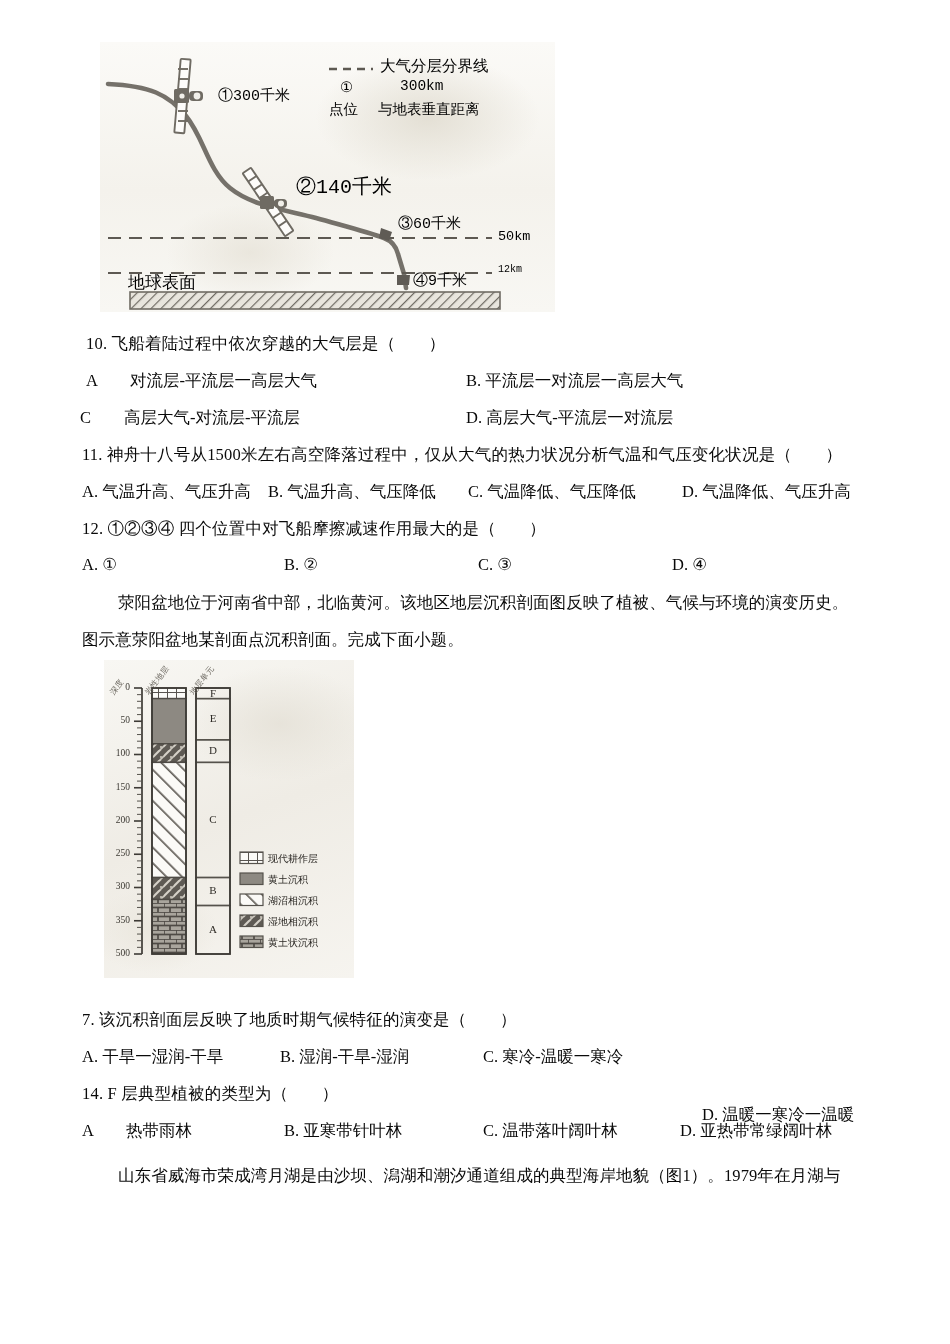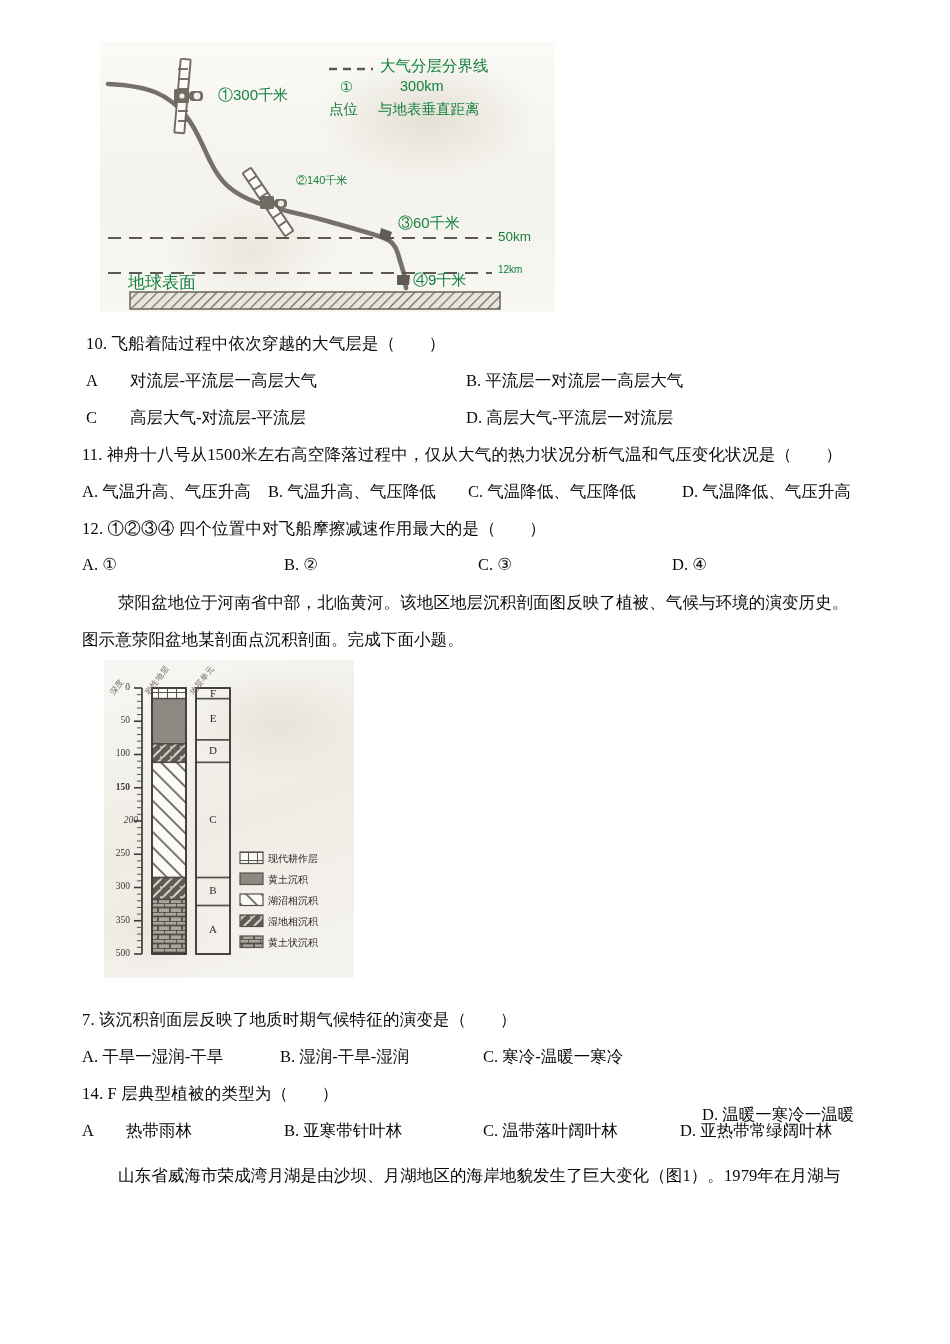--- a/index.html
+++ b/index.html
@@ -44,22 +44,22 @@
     position:absolute; inset:0;
     background:
       radial-gradient(ellipse 160px 90px at 72% 28%, rgba(221,216,203,.75), rgba(221,216,203,0) 70%),
       radial-gradient(ellipse 120px 70px at 33% 78%, rgba(226,221,209,.6), rgba(226,221,209,0) 70%),
       linear-gradient(180deg,#fbfaf7 0%, #f4f2ec 55%, #f8f7f3 100%);
   }
   #fig-reentry svg { position:absolute; left:0; top:0; }
 
   .fig-lab {
     position:absolute;
-    font-family:Liberation Sans, sans-serif;
-    color:#15803d;
+    font-family:Liberation Mono, monospace;
+    color:#000000;
     white-space:nowrap;
   }
 
   
   #fig-strata {
     position:absolute;
     left:104px; top:660px;
     width:250px; height:318px;
     background:#f4f2ed;
   }
@@ -157,21 +157,21 @@
         <rect x="174" y="157" width="13" height="9" rx="4"></rect>
         <ellipse cx="181" cy="161.5" rx="3" ry="3" fill="#f2f0ea"></ellipse>
       </g>
 
       <polygon points="281,186 292,190 289,199 279,196" fill="#5f5b55"></polygon>
       <polygon points="297,233 310,233 309,243 297,243" fill="#5f5b55"></polygon>
     </svg>
 
     <span class="fig-lab" style="left:118px; top:44px; font-size:15px;">①300千米</span>
 
-    <span class="fig-lab" style="left:196px; top:131px; font-size:11px;">②140千米</span>
+    <span class="fig-lab" style="left:196px; top:131px; font-size:20px;">②140千米</span>
 
     <span class="fig-lab" style="left:298px; top:172px; font-size:15px;">③60千米</span>
 
     <span class="fig-lab" style="left:313px; top:229px; font-size:15px;">④9千米</span>
 
     <span class="fig-lab" style="left:398px; top:187px; font-size:13.5px;">50km</span>
 
     <span class="fig-lab" style="left:398px; top:222px; font-size:10px;">12km</span>
 
     <span class="fig-lab" style="left:28px; top:229px; font-size:17px;">地球表面</span>
@@ -184,21 +184,21 @@
     <span class="fig-lab" style="left:240px; top:37px; font-size:14.5px;">①</span>
     <span class="fig-lab" style="left:300px; top:36px; font-size:14.5px;">300km</span>
 
     <span class="fig-lab" style="left:229px; top:58px; font-size:14.5px;">点位</span>
     <span class="fig-lab" style="left:278px; top:58px; font-size:14.5px;">与地表垂直距离</span>
   </div>
 
   <div class="q-stem" style="left:86px; top:333px;">10. 飞船着陆过程中依次穿越的大气层是（　　）</div>
   <div class="q-opt" style="left:86px; top:370px;">A　　对流层-平流层一高层大气</div>
   <div class="q-opt" style="left:466px; top:370px;">B. 平流层一对流层一高层大气</div>
-  <div class="q-opt" style="left:86px; top:407px;">C　　高层大气-对流层-平流层</div>
+  <div class="q-opt" style="left:80px; top:407px;">C　　高层大气-对流层-平流层</div>
   <div class="q-opt" style="left:466px; top:407px;">D. 高层大气-平流层一对流层</div>
 
   <div class="q-stem" style="left:82px; top:444px;">11. 神舟十八号从1500米左右高空降落过程中，仅从大气的热力状况分析气温和气压变化状况是（　　）</div>
   <div class="q-opt" style="left:82px; top:481px;">A. 气温升高、气压升高</div>
   <div class="q-opt" style="left:268px; top:481px;">B. 气温升高、气压降低</div>
   <div class="q-opt" style="left:468px; top:481px;">C. 气温降低、气压降低</div>
   <div class="q-opt" style="left:668px; top:481px;margin-left:14px;">D. 气温降低、气压升高</div>
 
   <div class="q-stem" style="left:82px; top:518px;">12. ①②③④ 四个位置中对飞船摩擦减速作用最大的是（　　）</div>
   <div class="q-opt" style="left:82px; top:555px;">A. ①</div>
@@ -324,22 +324,22 @@
       </g>
     </svg>
 
     <span class="rot-head" style="left:12px; top:26px;">深度</span>
     <span class="rot-head" style="left:47px; top:26px;">岩性地层</span>
     <span class="rot-head" style="left:92px; top:26px;">地层单元</span>
 
     <span class="tick-num" style="left:0px;  top:22px;">0</span>
     <span class="tick-num" style="left:0px;  top:55px;">50</span>
     <span class="tick-num" style="left:0px;  top:88px;">100</span>
-    <span class="tick-num" style="left:0px;  top:122px;font-weight:bold;">150</span>
-    <span class="tick-num" style="left:8px;  top:155px;font-style:italic;">200</span>
+    <span class="tick-num" style="left:0px;  top:122px;">150</span>
+    <span class="tick-num" style="left:0px;  top:155px;">200</span>
     <span class="tick-num" style="left:0px;  top:188px;">250</span>
     <span class="tick-num" style="left:0px;  top:221px;">300</span>
     <span class="tick-num" style="left:0px;  top:255px;">350</span>
     <span class="tick-num" style="left:0px;  top:288px;">500</span>
 
     <span class="unit-letter" style="left:98px; top:27px;">F</span>
     <span class="unit-letter" style="left:98px; top:52px;">E</span>
     <span class="unit-letter" style="left:98px; top:84px;">D</span>
     <span class="unit-letter" style="left:98px; top:153px;">C</span>
     <span class="unit-letter" style="left:98px; top:224px;">B</span>
@@ -357,15 +357,15 @@
   <div class="q-opt" style="left:280px; top:1046px;">B. 湿润-干旱-湿润</div>
   <div class="q-opt" style="left:483px; top:1046px;">C. 寒冷-温暖一寒冷</div>
   <div class="q-opt" style="left:680px; top:1104px;margin-left:22px;">D. 温暖一寒冷一温暖</div>
 
   <div class="q-stem" style="left:82px; top:1083px;">14. F 层典型植被的类型为（　　）</div>
   <div class="q-opt" style="left:82px; top:1120px;">A　　热带雨林</div>
   <div class="q-opt" style="left:284px; top:1120px;">B. 亚寒带针叶林</div>
   <div class="q-opt" style="left:483px; top:1120px;">C. 温带落叶阔叶林</div>
   <div class="q-opt" style="left:680px; top:1120px;">D. 亚热带常绿阔叶林</div>
 
-  <div class="para" style="left:118px; top:1157px;">山东省威海市荣成湾月湖是由沙坝、月湖地区的海岸地貌发生了巨大变化（图1）。1979年在月湖与</div>
+  <div class="para" style="left:118px; top:1157px;">山东省威海市荣成湾月湖是由沙坝、潟湖和潮汐通道组成的典型海岸地貌（图1）。1979年在月湖与</div>
 
 </div>
 
 </body></html>

